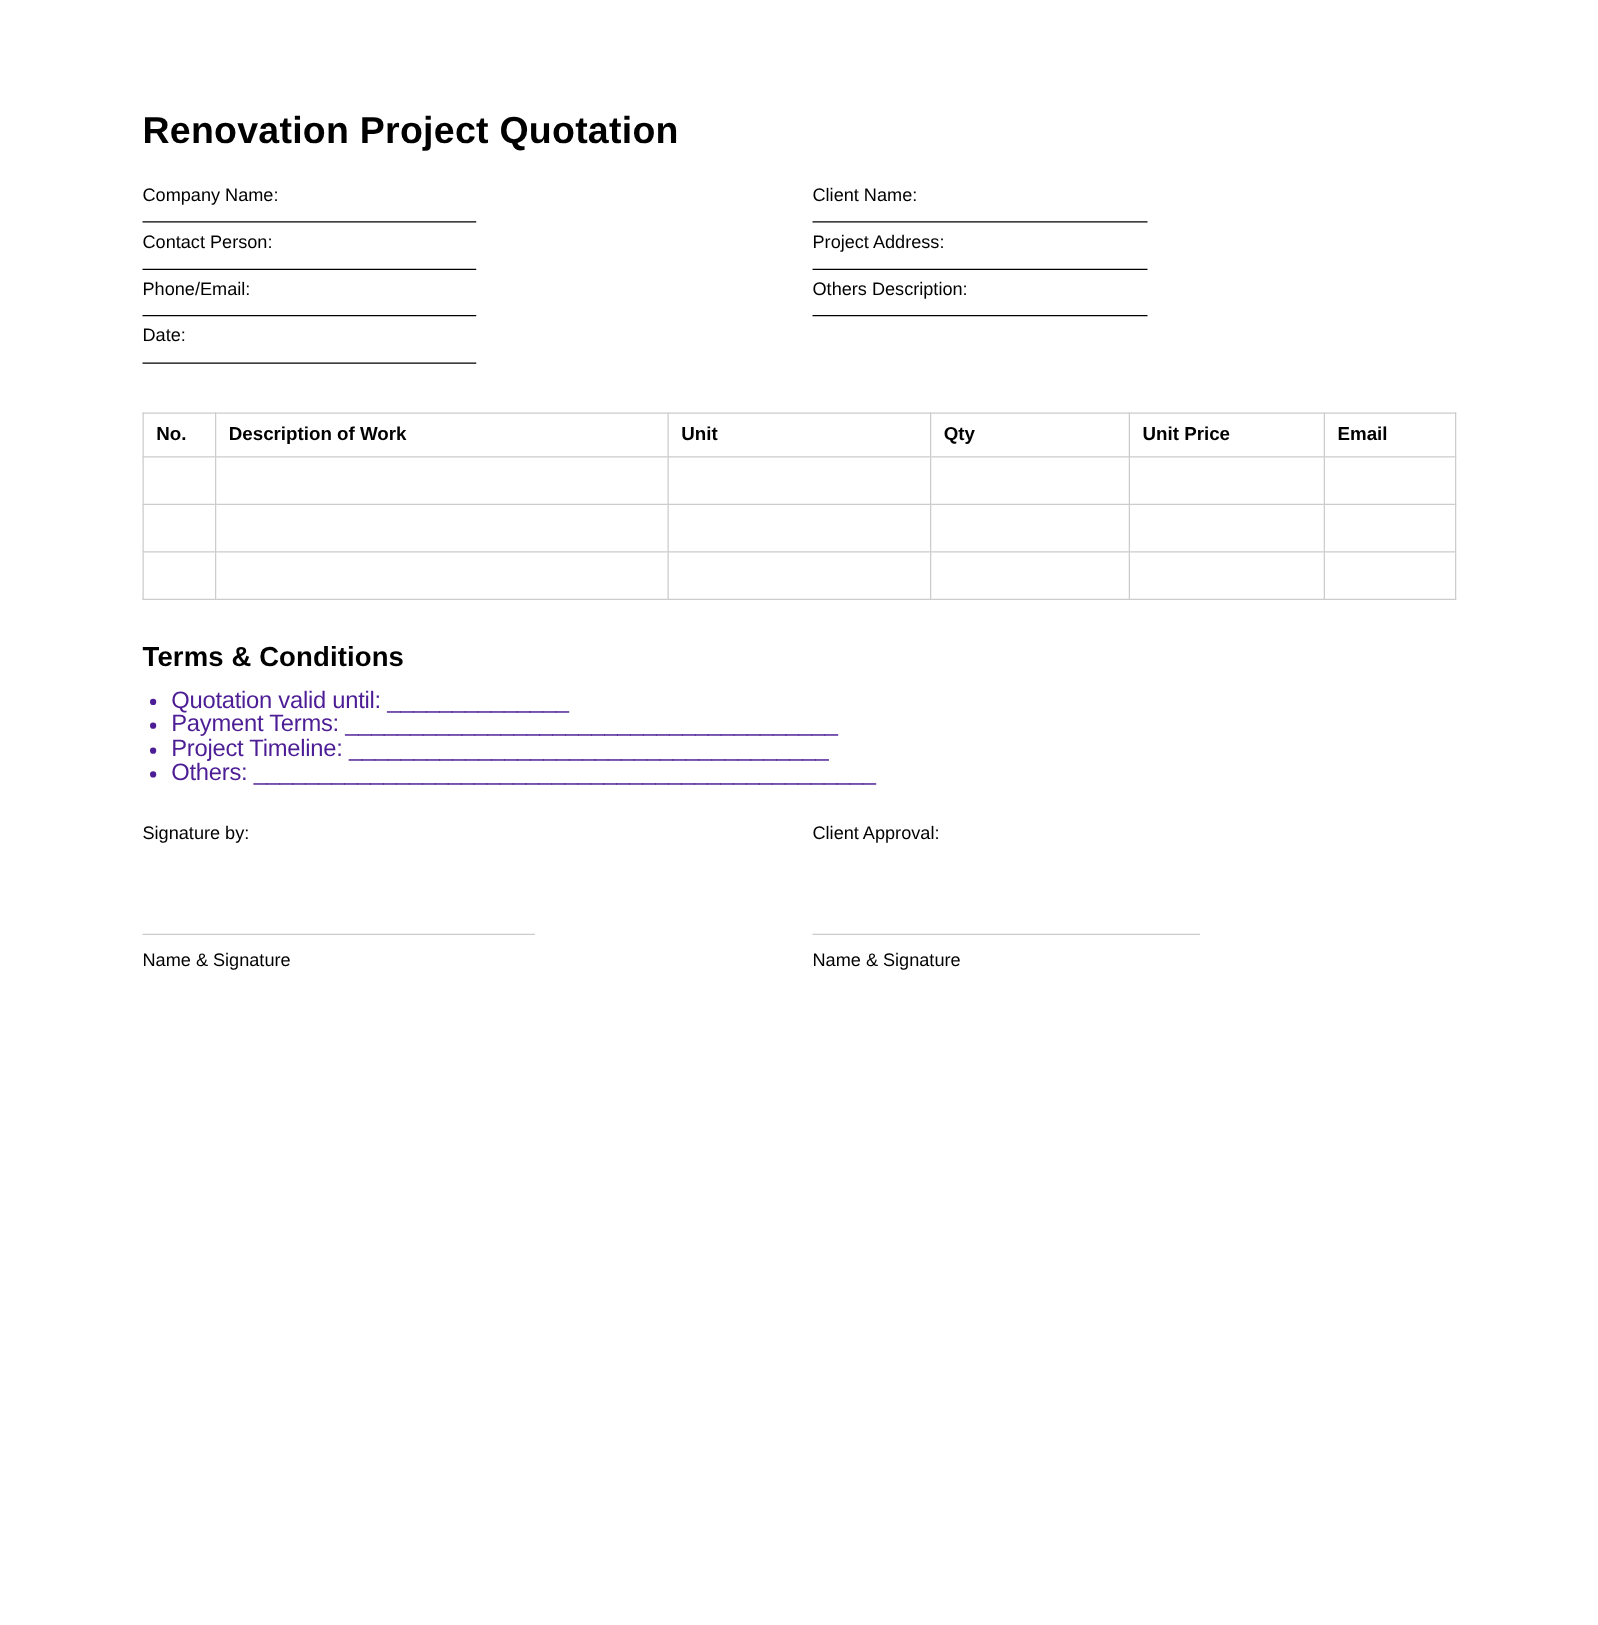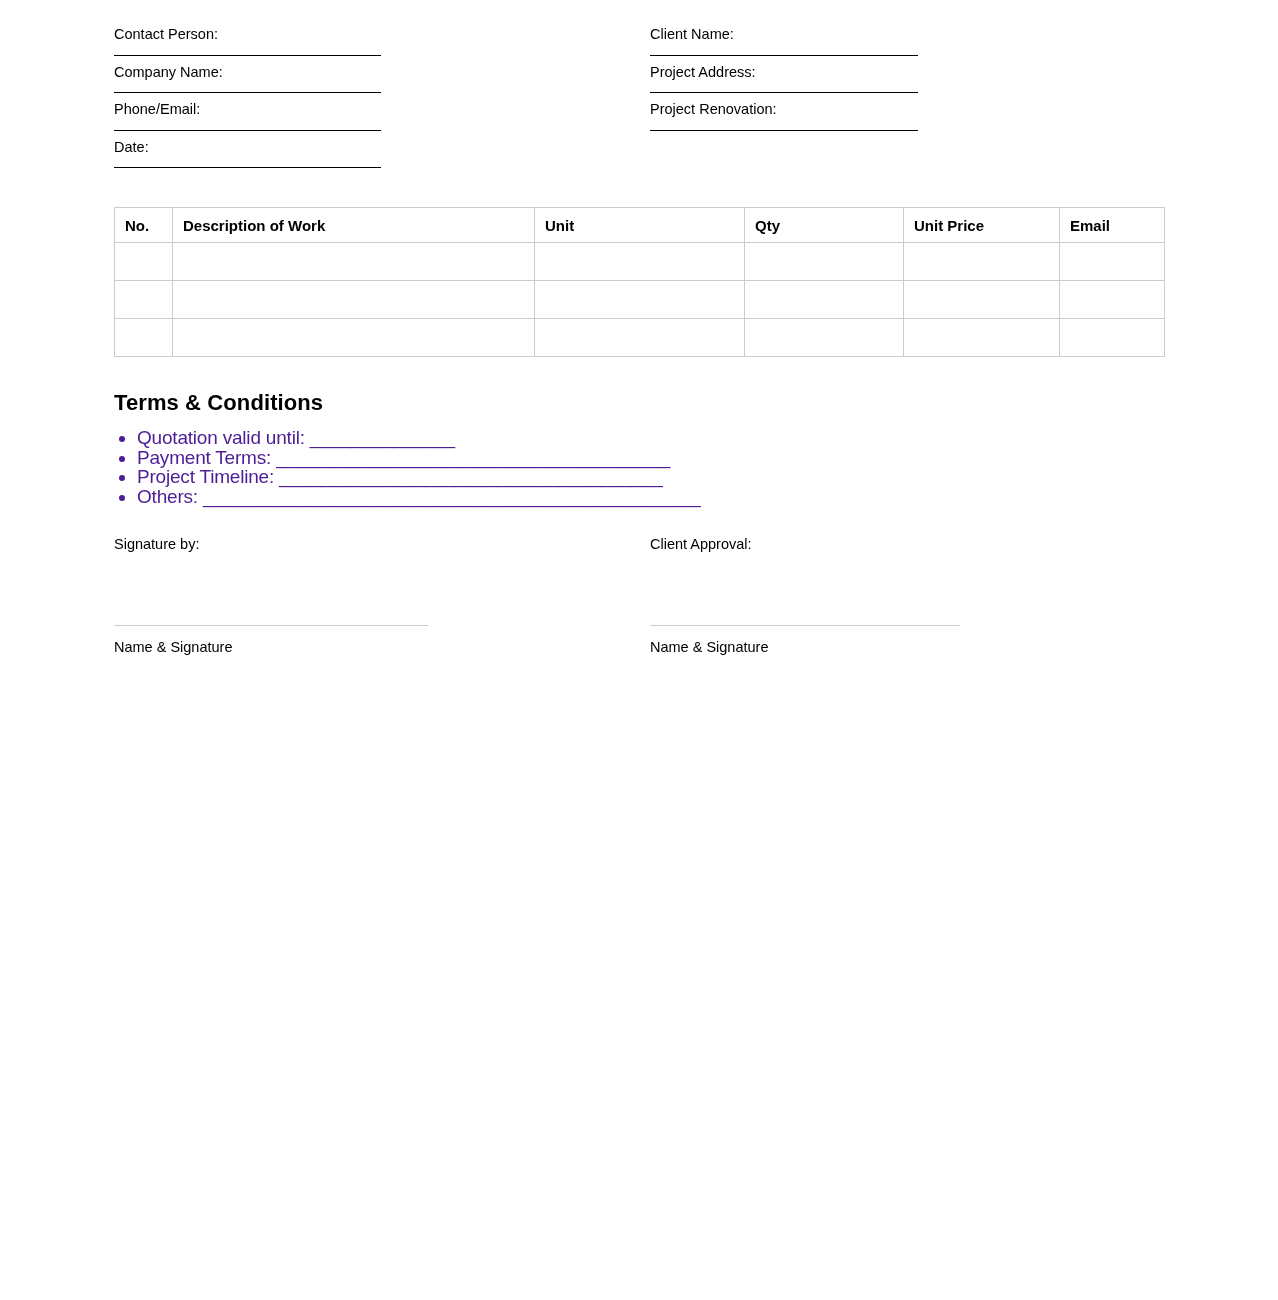--- a/index.html
+++ b/index.html
@@ -148,47 +148,48 @@
     color: #000;
     padding-top: 14px;
     line-height: 1.0;
   }
 </style>
 </head>
 <body>
 
 <div class="page">
 
+  <h1 class="doc-title">Renovation Project Quotation</h1>
 
   <div class="fields">
 
     <div class="fields-col left">
       <div class="field-row">
+        <span>Company Name:</span>
+      </div>
+      <div class="field-row">
         <span>Contact Person:</span>
       </div>
       <div class="field-row">
-        <span>Company Name:</span>
-      </div>
-      <div class="field-row">
         <span>Phone/Email:</span>
       </div>
       <div class="field-row">
         <span>Date:</span>
       </div>
     </div>
 
     <div class="fields-col right">
       <div class="field-row">
         <span>Client Name:</span>
       </div>
       <div class="field-row">
         <span>Project Address:</span>
       </div>
       <div class="field-row">
-        <span>Project Renovation:</span>
+        <span>Others Description:</span>
       </div>
     </div>
 
   </div>
 
 
   <table class="quote-table">
     <colgroup>
       <col class="c-no">
       <col class="c-desc">

